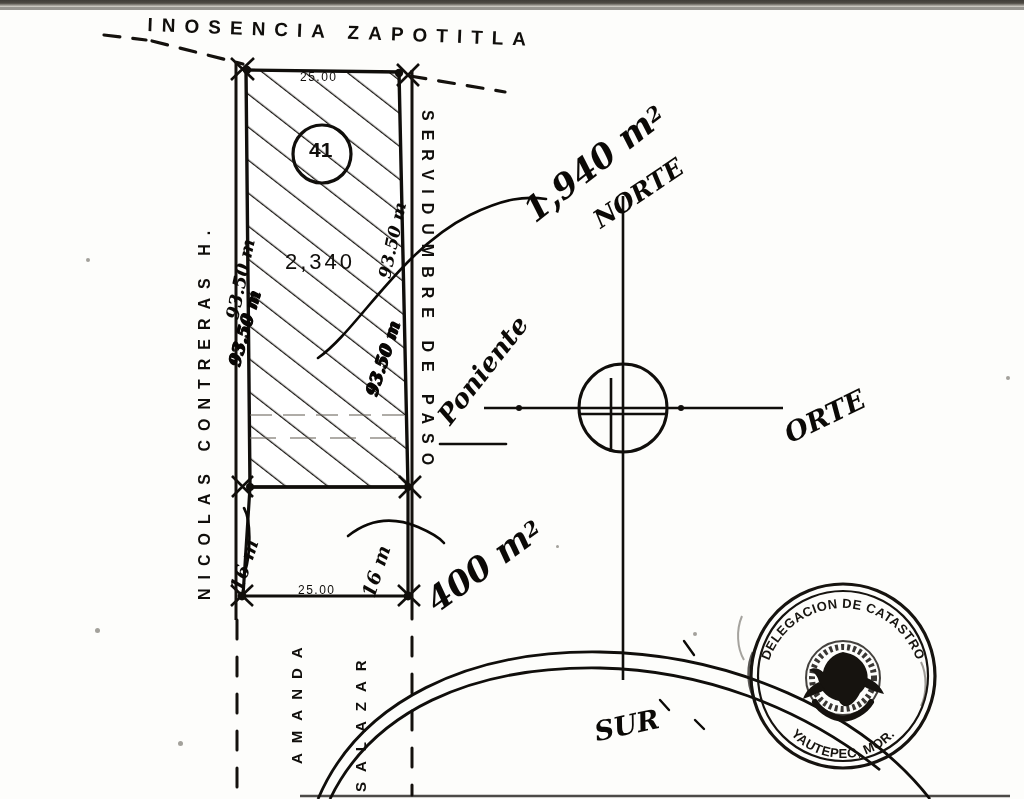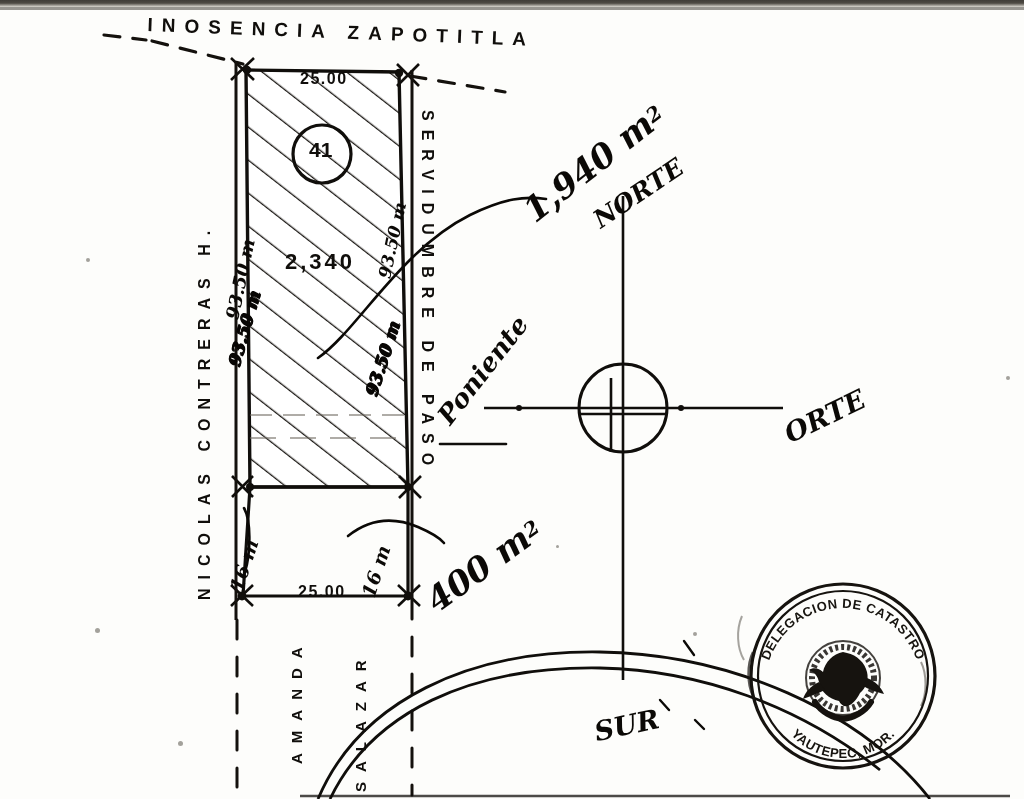--- a/index.html
+++ b/index.html
@@ -48,27 +48,27 @@
     font-size: 19px;
     letter-spacing: 9px;
     transform-origin: left top;
   }
   .vert-label {
     font-size: 16px;
     letter-spacing: 9px;
     transform-origin: left top;
   }
   .dim-label {
-    font-size: 16px;
-    font-weight: 700;
+    font-size: 12px;
+    font-weight: 400;
     letter-spacing: 1.5px;
   }
   .area-label {
     font-size: 22px;
-    font-weight: 700;
+    font-weight: 400;
     letter-spacing: 3px;
   }
   
   .hand {
     position: absolute;
     font-family: "DejaVu Serif", serif;
     font-style: italic;
     font-weight: 700;
     color: #0b0906;
     white-space: nowrap;

